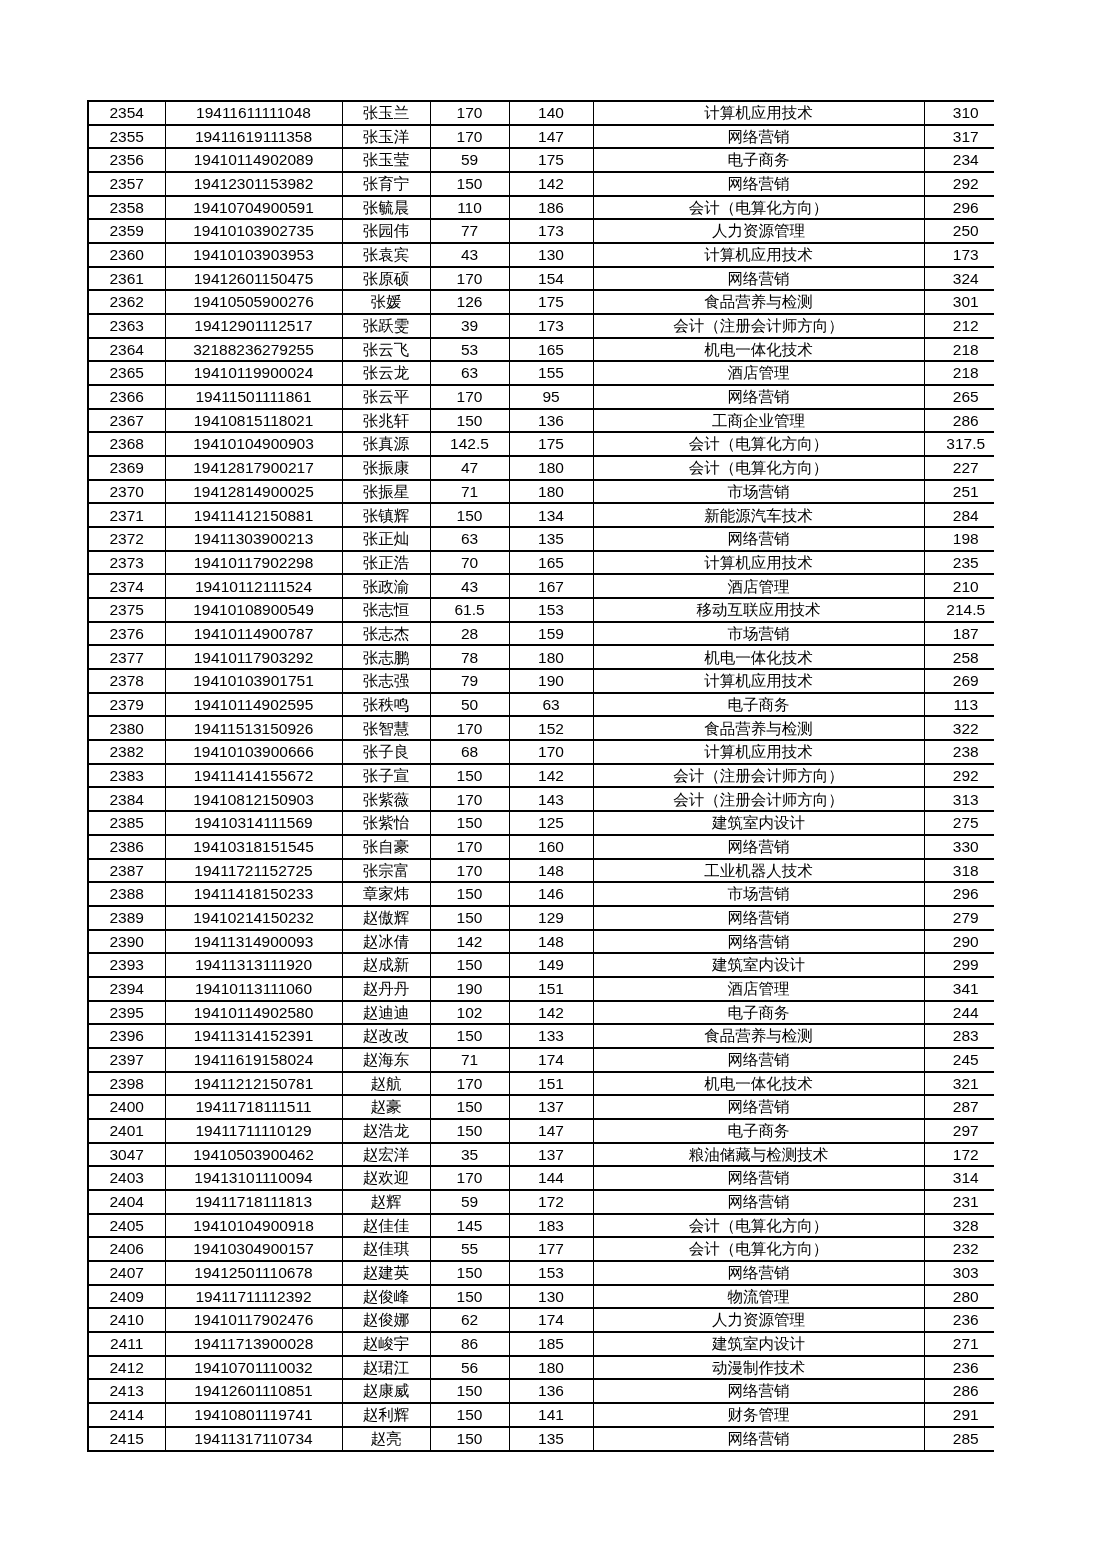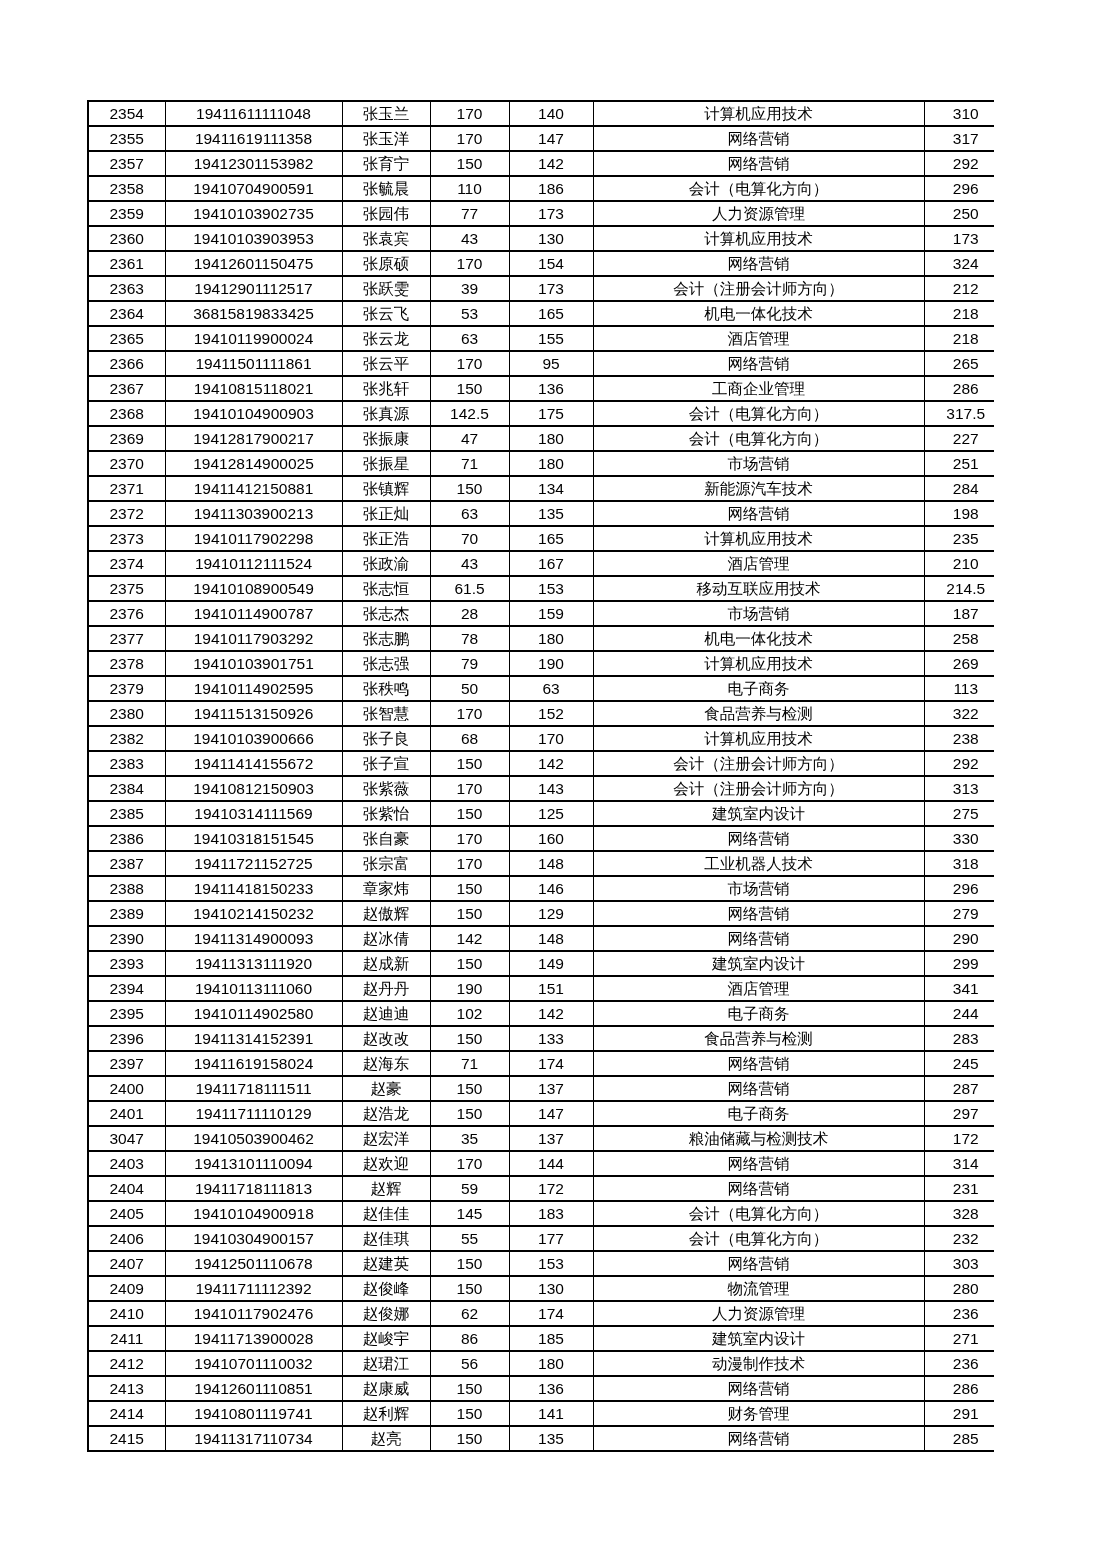--- a/index.html
+++ b/index.html
@@ -69,20 +69,29 @@
         <tr>
     <td>2355</td>
     <td>19411619111358</td>
     <td>张玉洋</td>
     <td>170</td>
     <td>147</td>
     <td>网络营销</td>
     <td>317</td>
   </tr>
         <tr>
+    <td>2356</td>
+    <td>19410114902089</td>
+    <td>张玉莹</td>
+    <td>59</td>
+    <td>175</td>
+    <td>电子商务</td>
+    <td>234</td>
+  </tr>
+        <tr>
     <td>2357</td>
     <td>19412301153982</td>
     <td>张育宁</td>
     <td>150</td>
     <td>142</td>
     <td>网络营销</td>
     <td>292</td>
   </tr>
         <tr>
     <td>2358</td>
@@ -114,31 +123,40 @@
         <tr>
     <td>2361</td>
     <td>19412601150475</td>
     <td>张原硕</td>
     <td>170</td>
     <td>154</td>
     <td>网络营销</td>
     <td>324</td>
   </tr>
         <tr>
+    <td>2362</td>
+    <td>19410505900276</td>
+    <td>张媛</td>
+    <td>126</td>
+    <td>175</td>
+    <td>食品营养与检测</td>
+    <td>301</td>
+  </tr>
+        <tr>
     <td>2363</td>
     <td>19412901112517</td>
     <td>张跃雯</td>
     <td>39</td>
     <td>173</td>
     <td>会计（注册会计师方向）</td>
     <td>212</td>
   </tr>
         <tr>
     <td>2364</td>
-    <td>36815819833425</td>
+    <td>32188236279255</td>
     <td>张云飞</td>
     <td>53</td>
     <td>165</td>
     <td>机电一体化技术</td>
     <td>218</td>
   </tr>
         <tr>
     <td>2365</td>
     <td>19410119900024</td>
     <td>张云龙</td>
@@ -402,20 +420,29 @@
         <tr>
     <td>2397</td>
     <td>19411619158024</td>
     <td>赵海东</td>
     <td>71</td>
     <td>174</td>
     <td>网络营销</td>
     <td>245</td>
   </tr>
         <tr>
+    <td>2398</td>
+    <td>19411212150781</td>
+    <td>赵航</td>
+    <td>170</td>
+    <td>151</td>
+    <td>机电一体化技术</td>
+    <td>321</td>
+  </tr>
+        <tr>
     <td>2400</td>
     <td>19411718111511</td>
     <td>赵豪</td>
     <td>150</td>
     <td>137</td>
     <td>网络营销</td>
     <td>287</td>
   </tr>
         <tr>
     <td>2401</td>

